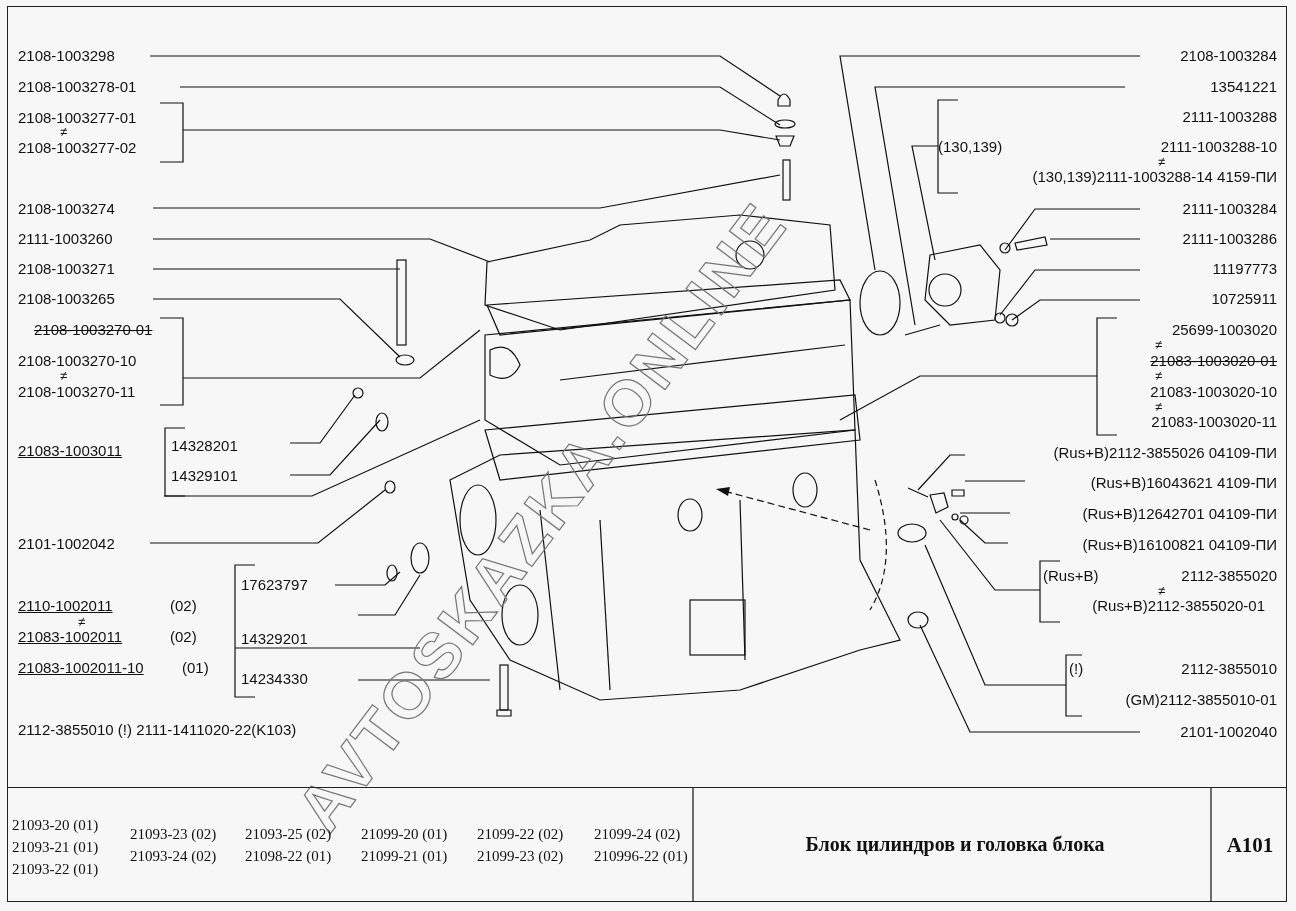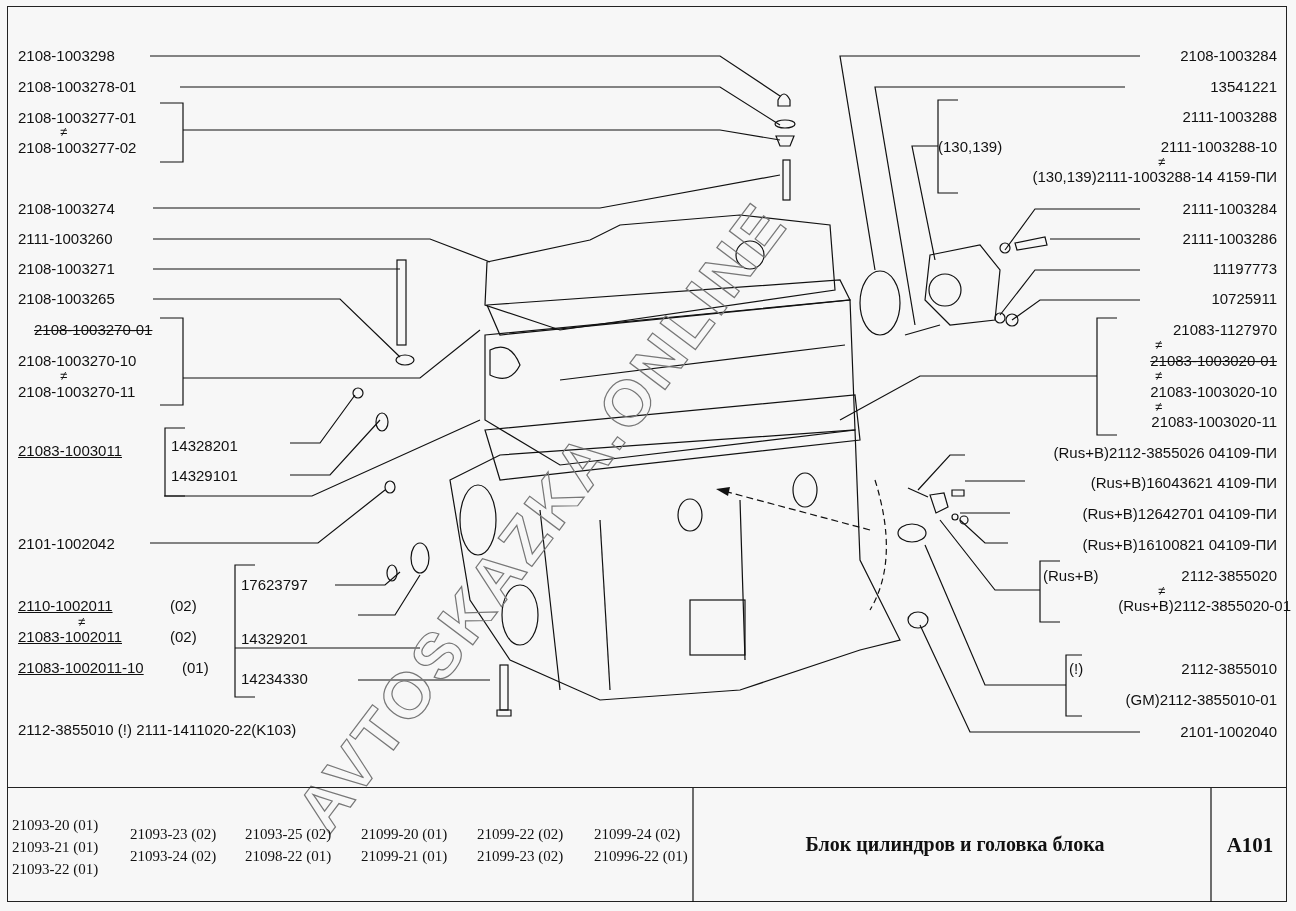--- a/index.html
+++ b/index.html
@@ -172,35 +172,35 @@
 <div class="lbl r" style="right:19px;top:77px">13541221</div>
 <div class="lbl r" style="right:19px;top:107px">2111-1003288</div>
 <div class="lbl" style="left:938px;top:137px">(130,139)</div>
 <div class="lbl r" style="right:19px;top:137px">2111-1003288-10</div>
 <div class="ne" style="left:1158px;top:155px">≠</div>
 <div class="lbl r" style="right:19px;top:167px">(130,139)2111-1003288-14  4159-ПИ</div>
 <div class="lbl r" style="right:19px;top:199px">2111-1003284</div>
 <div class="lbl r" style="right:19px;top:229px">2111-1003286</div>
 <div class="lbl r" style="right:19px;top:259px">11197773</div>
 <div class="lbl r" style="right:19px;top:289px">10725911</div>
-<div class="lbl r" style="right:19px;top:320px">21083-1127970</div>
+<div class="lbl r" style="right:19px;top:320px">25699-1003020</div>
 <div class="ne" style="left:1155px;top:338px">≠</div>
 <div class="lbl r s" style="right:19px;top:351px">21083-1003020-01</div>
 <div class="ne" style="left:1155px;top:369px">≠</div>
 <div class="lbl r" style="right:19px;top:382px">21083-1003020-10</div>
 <div class="ne" style="left:1155px;top:400px">≠</div>
 <div class="lbl r" style="right:19px;top:412px">21083-1003020-11</div>
 <div class="lbl r" style="right:19px;top:443px">(Rus+B)2112-3855026  04109-ПИ</div>
 <div class="lbl r" style="right:19px;top:473px">(Rus+B)16043621 4109-ПИ</div>
 <div class="lbl r" style="right:19px;top:504px">(Rus+B)12642701  04109-ПИ</div>
 <div class="lbl r" style="right:19px;top:535px">(Rus+B)16100821  04109-ПИ</div>
 <div class="lbl" style="left:1043px;top:566px">(Rus+B)</div>
 <div class="lbl r" style="right:19px;top:566px">2112-3855020</div>
 <div class="ne" style="left:1158px;top:584px">≠</div>
-<div class="lbl r" style="right:5px;top:596px">(Rus+B)2112-3855020-01</div>
+<div class="lbl r" style="right:31px;top:596px">(Rus+B)2112-3855020-01</div>
 <div class="lbl" style="left:1069px;top:659px">(!)</div>
 <div class="lbl r" style="right:19px;top:659px">2112-3855010</div>
 <div class="lbl r" style="right:19px;top:690px">(GM)2112-3855010-01</div>
 <div class="lbl r" style="right:19px;top:722px">2101-1002040</div>
 
 <div class="wm" style="left:282px;top:800px;transform:rotate(-53deg)">AVTOSKAZKA.ONLINE</div>
 
 <div class="tb"></div>
 <div class="model serif" style="left:12px;top:814px">
   <div>21093-20 (01)</div>

